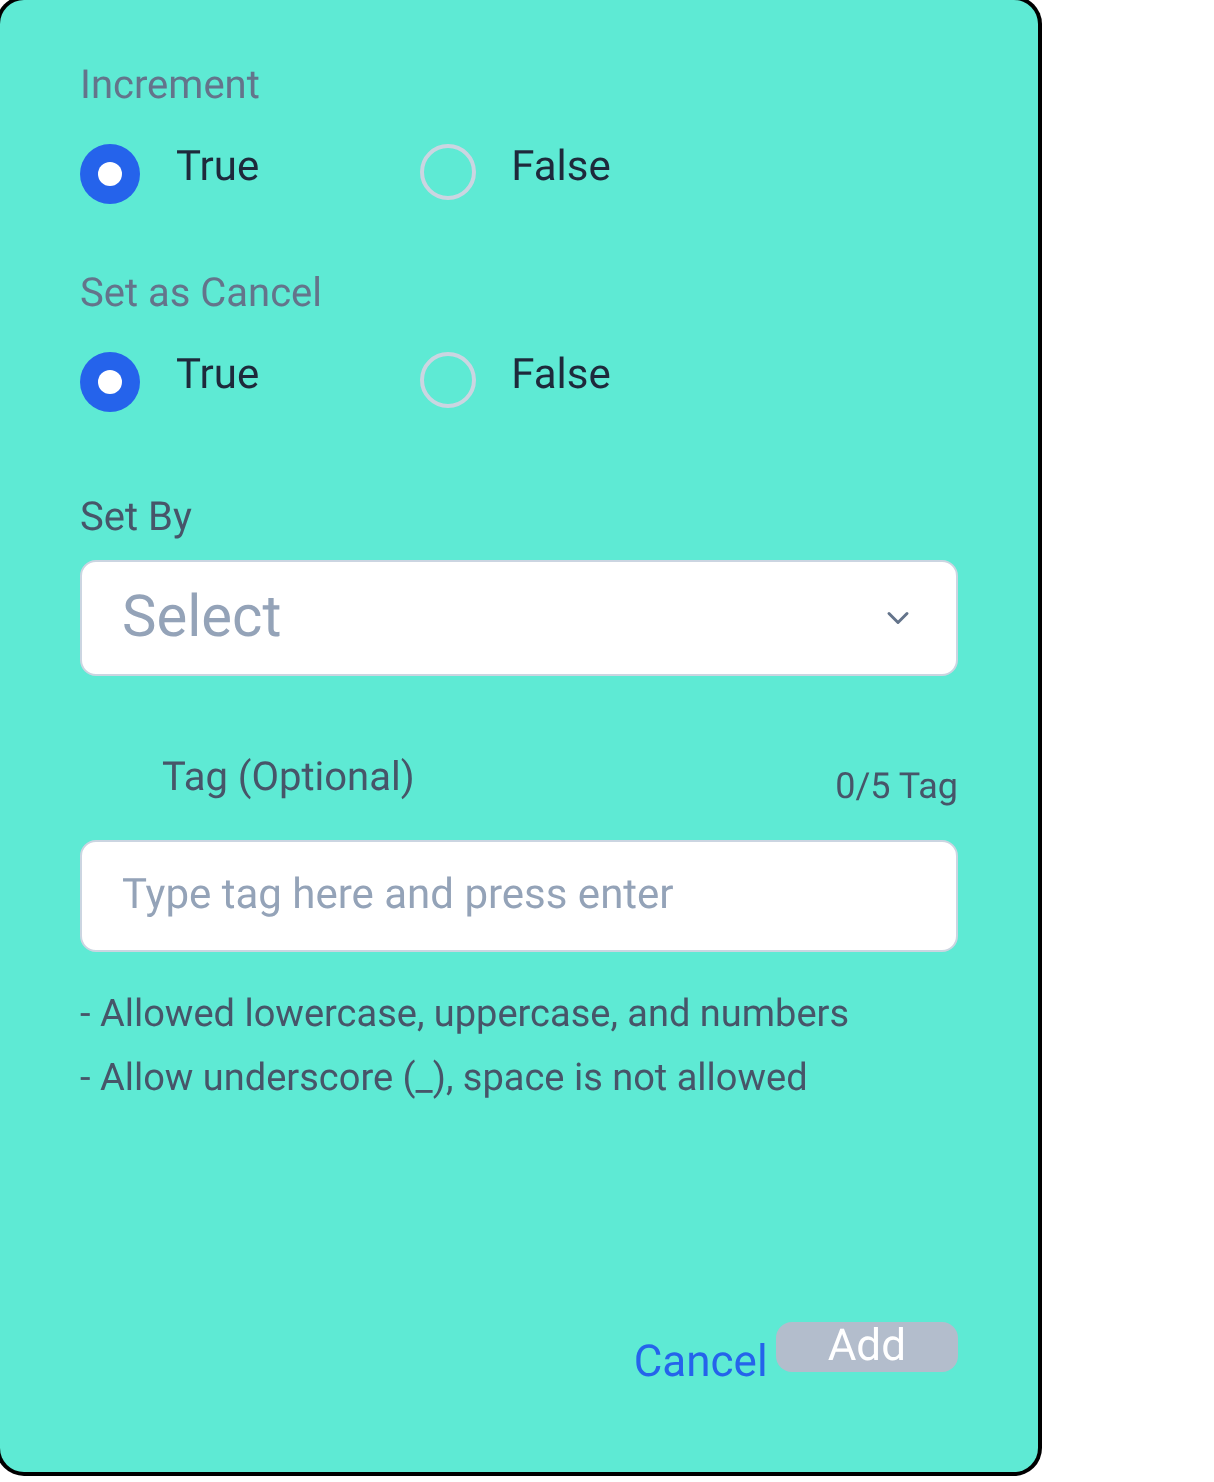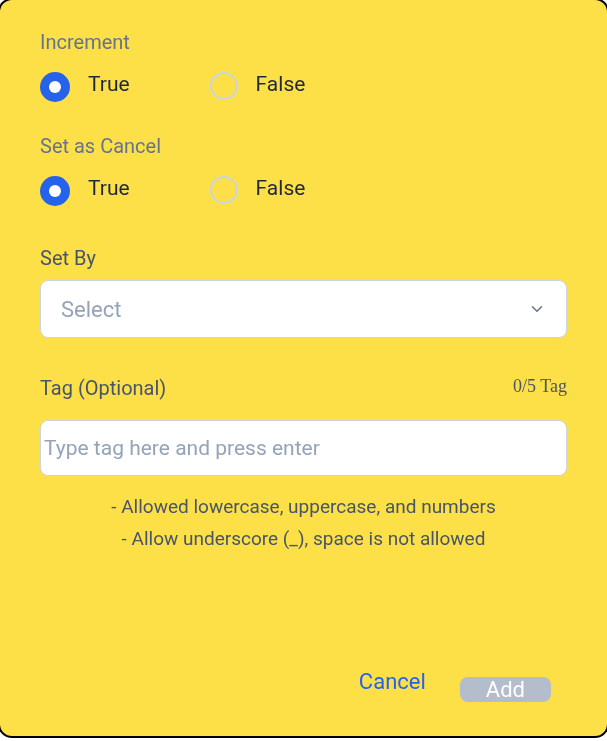--- a/index.html
+++ b/index.html
@@ -8,26 +8,26 @@
       padding: 0;
     }
     body {
       font-family: -apple-system, BlinkMacSystemFont, "Segoe UI", Roboto, Helvetica, Arial, sans-serif;
       background: #fff;
       width: 607px;
       height: 741px;
       position: relative;
     }
     .panel {
-      background: #fde047;
+      background: #5eead4;
       border-radius: 12px;
       box-shadow: 0 0 0 2px #000;
       padding: 30px 40px 34px 40px;
       margin: 0;
-      width: 607px;
+      width: 519px;
       height: 736px;
       position: relative;
     }
     .field-group {
       margin-bottom: 32px;
     }
     .field-label {
       font-size: 20px;
       color: #64748b;
       margin-bottom: 18px;
@@ -73,76 +73,74 @@
     .select-wrapper {
       position: relative;
       margin-top: 10px;
     }
     .select-box {
       width: 100%;
       height: 58px;
       border: 1px solid #cbd5e1;
       border-radius: 8px;
       padding: 0 20px;
-      font-size: 22px;
+      font-size: 29px;
       color: #94a3b8;
       background: #fff;
       display: flex;
       align-items: center;
       justify-content: space-between;
       cursor: pointer;
     }
     .chevron {
       width: 18px;
       height: 18px;
       display: flex;
       align-items: center;
       justify-content: center;
     }
     .tag-header {
       display: flex;
       justify-content: space-between;
-      align-items: flex-start;
+      align-items: center;
       margin-bottom: 10px;
+      margin-left: 41px;
     }
     .tag-count {
       font-size: 18px;
       color: #475569;
-      font-family: Liberation Serif, serif;
     }
     .tag-input {
       width: 100%;
       height: 56px;
       border: 1px solid #cbd5e1;
       border-radius: 8px;
-      padding: 0 3px;
+      padding: 0 20px;
       font-size: 21px;
       color: #1e293b;
       font-family: inherit;
     }
     .tag-input::placeholder {
       color: #94a3b8;
     }
     .hints {
       margin-top: 16px;
       font-size: 19px;
       color: #475569;
       line-height: 1.6;
     }
     .hint-line {
       margin-bottom: 2px;
-      text-align: center;
     }
     .footer {
       position: absolute;
       bottom: 34px;
-      right: 56px;
-      display: flex;
-      align-items: flex-end;
-      gap: 30px;
+      right: 40px;
+      display: flex;
+      align-items: flex-start;
     }
     .btn-cancel {
       font-size: 22px;
       color: #2563eb;
       background: none;
       border: none;
       cursor: pointer;
       font-family: inherit;
       padding: 8px 4px;
     }

